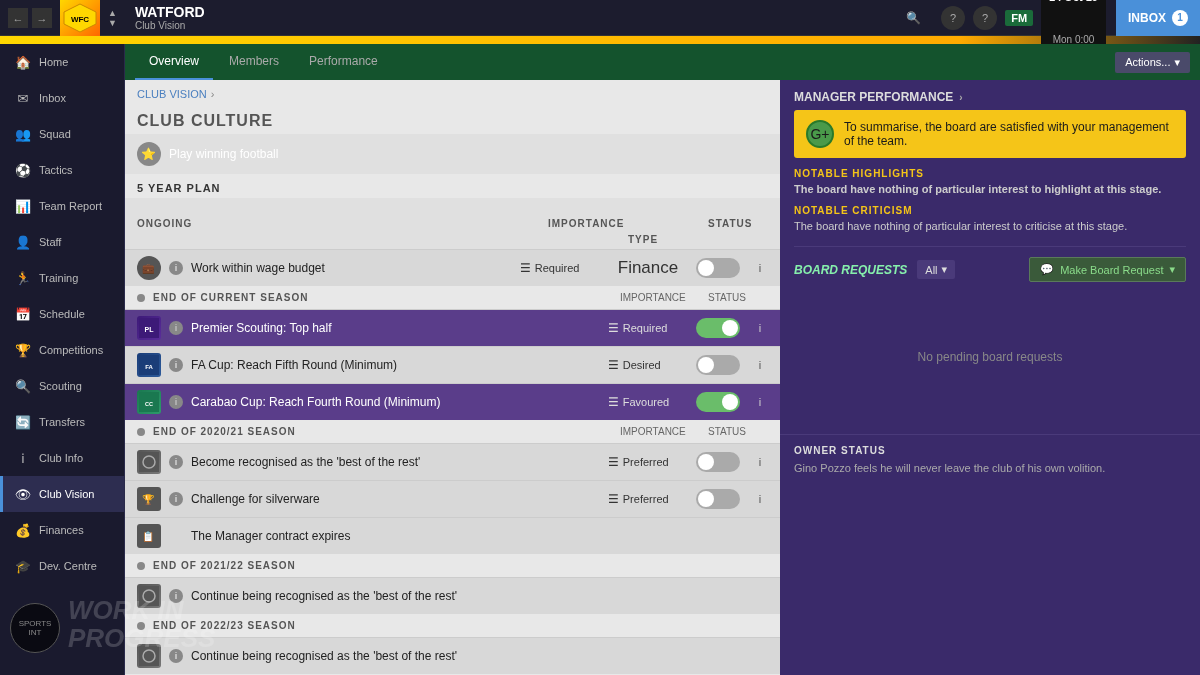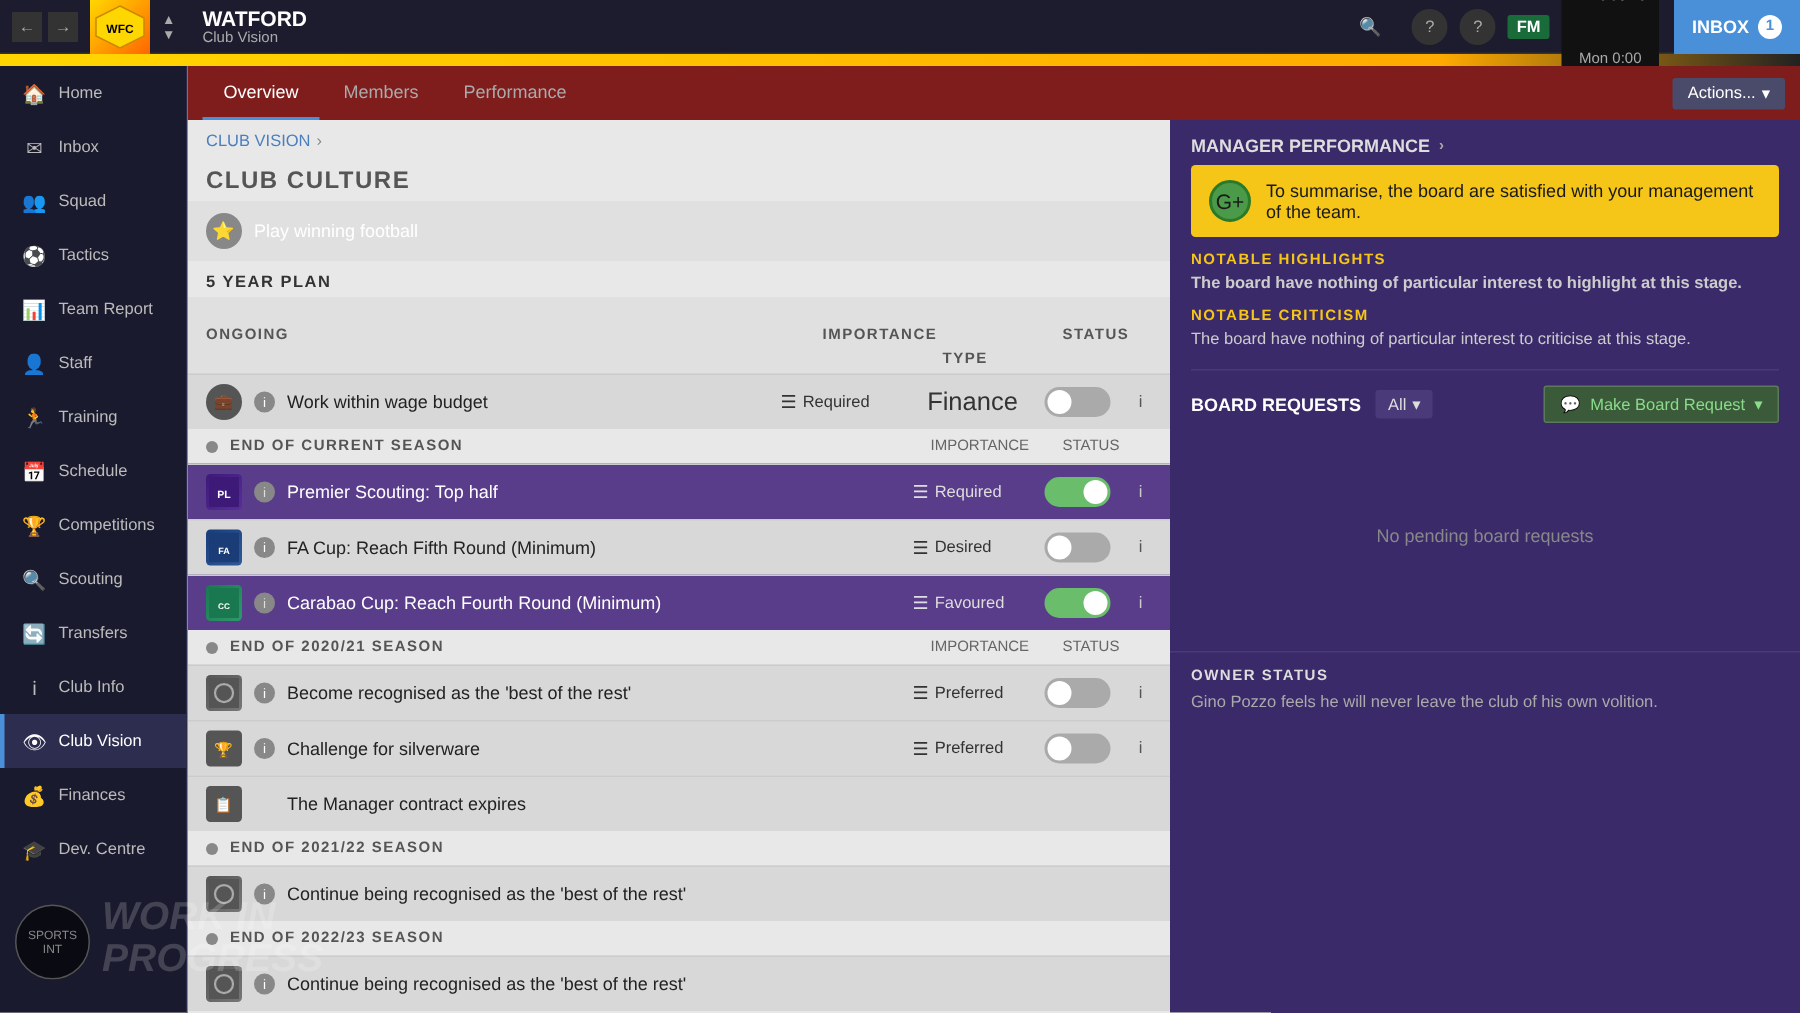--- a/index.html
+++ b/index.html
@@ -33,21 +33,21 @@
     .sidebar { width: 125px; background: #1a1a2e; border-right: 1px solid #2a2a4a; flex-shrink: 0; }
     .sidebar-item { display: flex; align-items: center; gap: 8px; padding: 10px 12px; color: #bbb; cursor: pointer; font-size: 12px; border-left: 3px solid transparent; }
     .sidebar-item.active { background: #2d2d50; color: #fff; border-left: 3px solid #4a90d9; }
     .sidebar-icon { width: 16px; height: 16px; display: flex; align-items: center; justify-content: center; font-size: 13px; }
     .sidebar-label { font-size: 11px; }
 
     
     .content-area { flex: 1; display: flex; flex-direction: column; background: #f0f0f0; overflow: hidden; }
 
     
-    .sub-nav { height: 36px; background: #7f1d1d; display: flex; align-items: center; padding: 0 10px; gap: 2px; }
+    .sub-nav { height: 36px; background: #14532d; display: flex; align-items: center; padding: 0 10px; gap: 2px; }
     .sub-nav-tab { padding: 0 14px; height: 36px; display: flex; align-items: center; color: #aaa; font-size: 12px; cursor: pointer; border-bottom: 2px solid transparent; }
     .sub-nav-tab.active { color: #fff; border-bottom: 2px solid #4a90d9; }
     .actions-btn { margin-left: auto; background: #4a4a6a; color: #fff; padding: 4px 10px; font-size: 11px; cursor: pointer; display: flex; align-items: center; gap: 4px; border-radius: 2px; }
 
     
     .main-split { display: flex; flex: 1; overflow: hidden; }
 
     
     .left-panel { width: 655px; background: #e8e8e8; overflow-y: auto; flex-shrink: 0; }
     .breadcrumb { padding: 8px 12px; font-size: 11px; color: #555; background: #e8e8e8; display: flex; align-items: center; gap: 4px; }
@@ -102,21 +102,21 @@
     .highlights-title { font-size: 10px; font-weight: bold; color: #f5c518; text-transform: uppercase; letter-spacing: 1px; margin-bottom: 4px; }
     .highlights-text { font-size: 11px; color: #ccc; font-weight: bold; }
 
     .criticism-section { padding: 0 14px 14px; }
     .criticism-title { font-size: 10px; font-weight: bold; color: #f5c518; text-transform: uppercase; letter-spacing: 1px; margin-bottom: 4px; }
     .criticism-text { font-size: 11px; color: #ccc; }
 
     .divider-line { height: 1px; background: #4a3a7a; margin: 0 14px; }
 
     .board-requests-header { display: flex; align-items: center; padding: 10px 14px 8px; gap: 10px; }
-    .board-requests-label { font-size: 12px; font-weight: bold; color: #ffffff; }
+    .board-requests-label { font-size: 12px; font-weight: bold; color: #86efac; font-style: italic; }
     .filter-btn { background: #4a3a7a; color: #ddd; padding: 3px 8px; font-size: 11px; border-radius: 2px; display: flex; align-items: center; gap: 4px; cursor: pointer; }
     .make-request-btn { margin-left: auto; background: #3a5a3a; color: #8adb8a; padding: 5px 10px; font-size: 11px; border-radius: 2px; display: flex; align-items: center; gap: 6px; cursor: pointer; border: 1px solid #5a7a5a; }
 
     .no-pending { text-align: center; padding: 60px 20px; font-size: 12px; color: #888; }
 
     .owner-status-section { padding: 10px 14px; border-top: 1px solid #4a3a7a; margin-top: 10px; }
     .owner-status-title { font-size: 10px; font-weight: bold; color: #ddd; text-transform: uppercase; letter-spacing: 1px; margin-bottom: 6px; }
     .owner-status-text { font-size: 11px; color: #aaa; }
 
     ::-webkit-scrollbar { width: 6px; }

